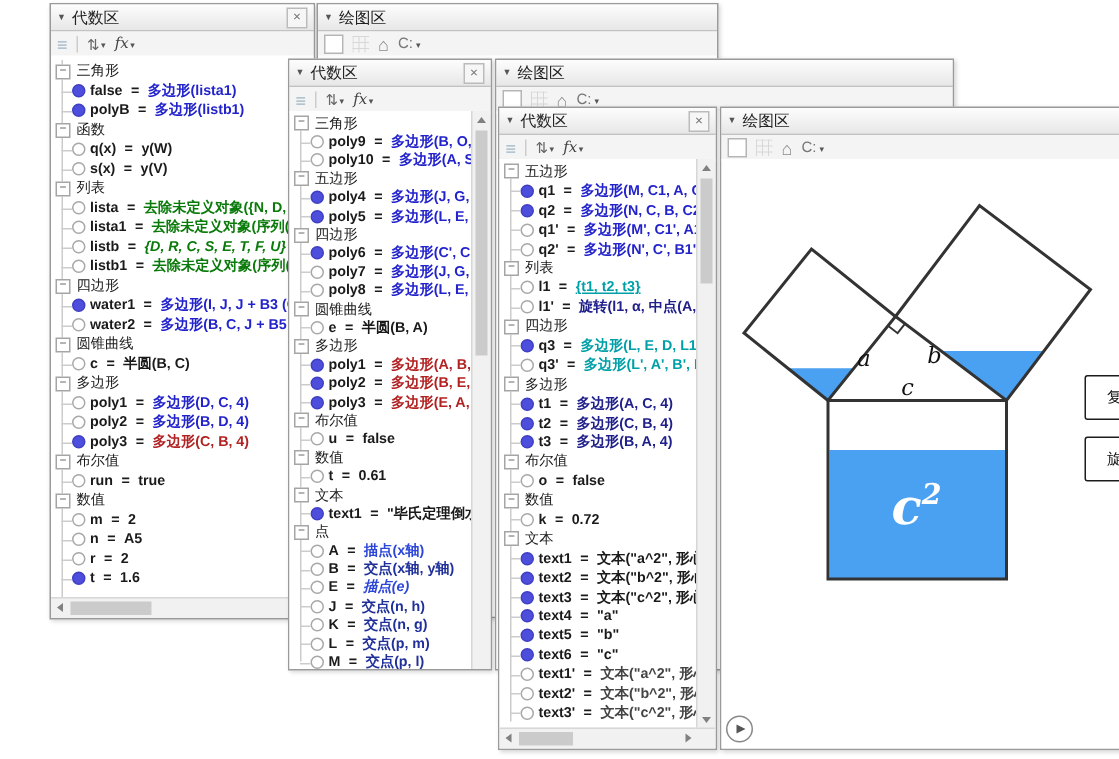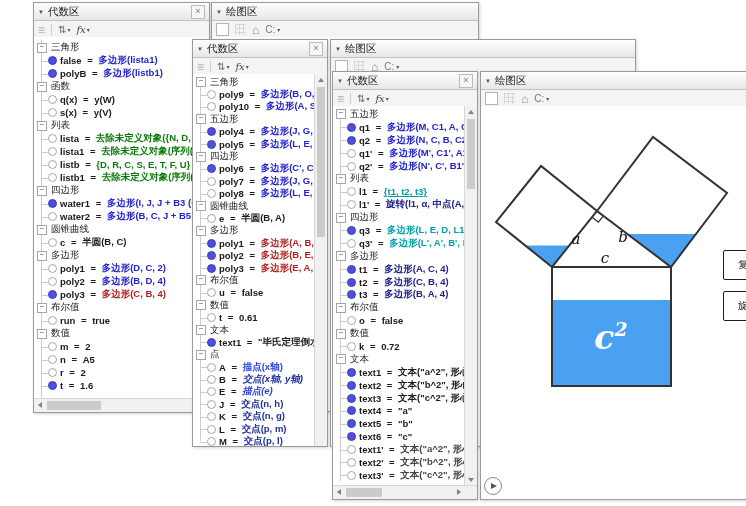--- a/index.html
+++ b/index.html
@@ -132,21 +132,21 @@
         <div class="row item">
     <span class="dot hollow"></span>
     <span class="iname">lista1</span>
     <span class="eq"> = </span>
     <span class="def" style="color: rgb(10, 122, 10);">去除未定义对象(序列(</span>
   </div>
         <div class="row item">
     <span class="dot hollow"></span>
     <span class="iname">listb</span>
     <span class="eq"> = </span>
-    <span class="def" style="color: rgb(10, 122, 10);">{D, R, C, S, E, T, F, U}</span>
+    <span class="def" style="color: rgb(10, 122, 10); font-style: italic;">{D, R, C, S, E, T, F, U}</span>
   </div>
         <div class="row item">
     <span class="dot hollow"></span>
     <span class="iname">listb1</span>
     <span class="eq"> = </span>
     <span class="def" style="color: rgb(10, 122, 10);">去除未定义对象(序列(</span>
   </div>
         <div class="row cat">
     <span class="minus">−</span>
     <span class="clabel">四边形</span>
@@ -174,21 +174,21 @@
     <span class="def" style="color: rgb(26, 26, 26); text-align: right;">半圆(B, C)</span>
   </div>
         <div class="row cat">
     <span class="minus">−</span>
     <span class="clabel">多边形</span>
   </div>
         <div class="row item">
     <span class="dot hollow"></span>
     <span class="iname">poly1</span>
     <span class="eq"> = </span>
-    <span class="def" style="color: rgb(35, 35, 204);">多边形(D, C, 2)</span>
+    <span class="def" style="color: rgb(35, 35, 204);">多边形(D, C, 4)</span>
   </div>
         <div class="row item">
     <span class="dot hollow"></span>
     <span class="iname">poly2</span>
     <span class="eq"> = </span>
     <span class="def" style="color: rgb(35, 35, 204);">多边形(B, D, 4)</span>
   </div>
         <div class="row item">
     <span class="dot filled"></span>
     <span class="iname">poly3</span>
@@ -401,21 +401,21 @@
         <div class="row item">
     <span class="dot hollow"></span>
     <span class="iname">A</span>
     <span class="eq"> = </span>
     <span class="def" style="color: rgb(44, 70, 216); text-align: center;">描点(x轴)</span>
   </div>
         <div class="row item">
     <span class="dot hollow"></span>
     <span class="iname">B</span>
     <span class="eq"> = </span>
-    <span class="def" style="color: rgb(32, 48, 154); font-style: italic;">交点(x轴, y轴)</span>
+    <span class="def" style="color: rgb(32, 48, 154);">交点(x轴, y轴)</span>
   </div>
         <div class="row item">
     <span class="dot hollow"></span>
     <span class="iname">E</span>
     <span class="eq"> = </span>
     <span class="def" style="color: rgb(44, 70, 216); font-style: italic;">描点(e)</span>
   </div>
         <div class="row item">
     <span class="dot hollow"></span>
     <span class="iname">J</span>

